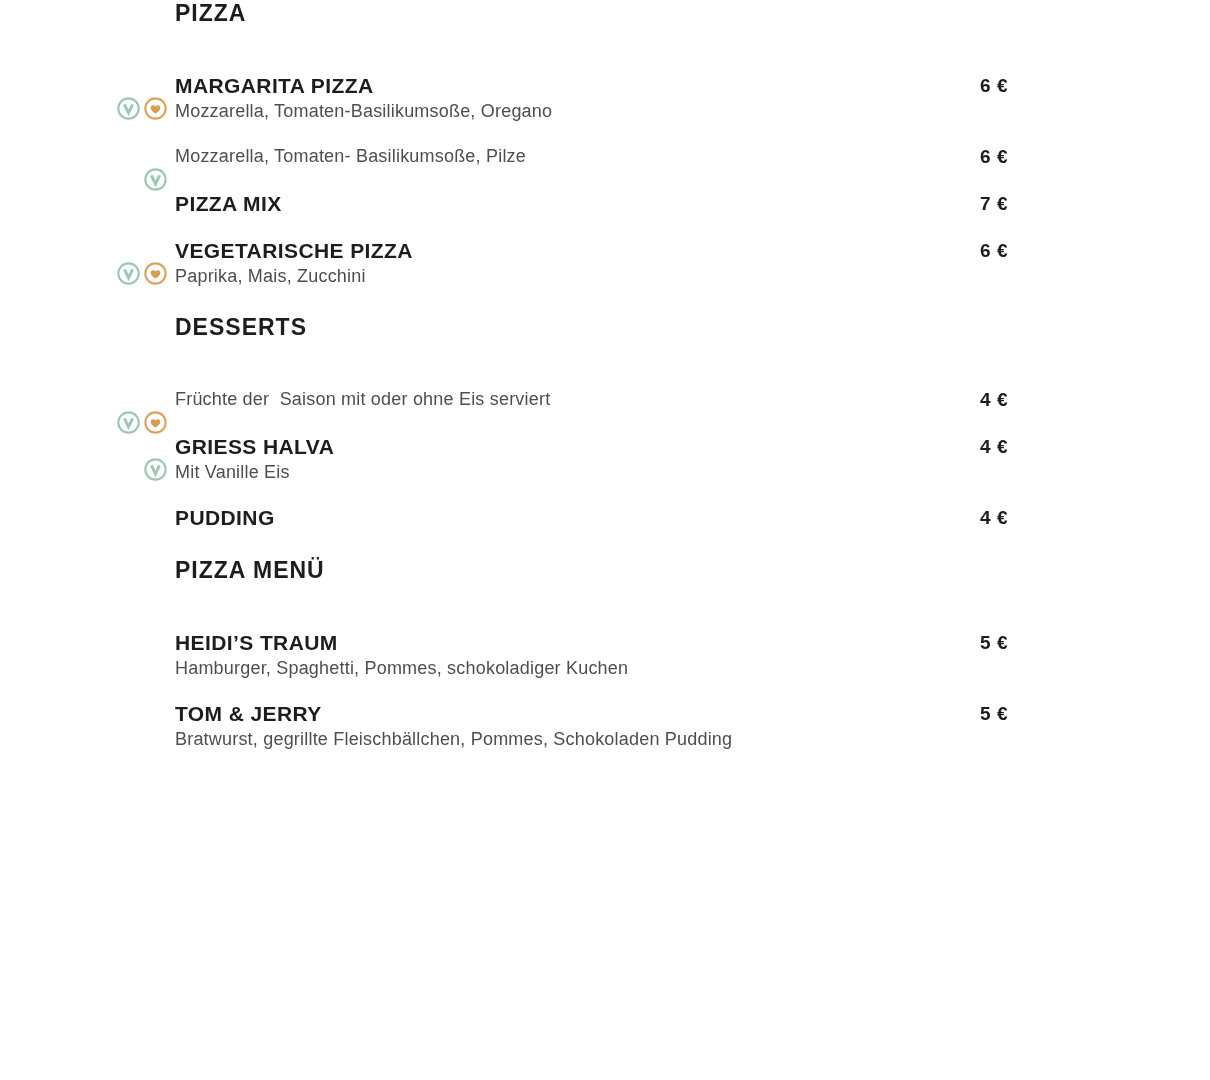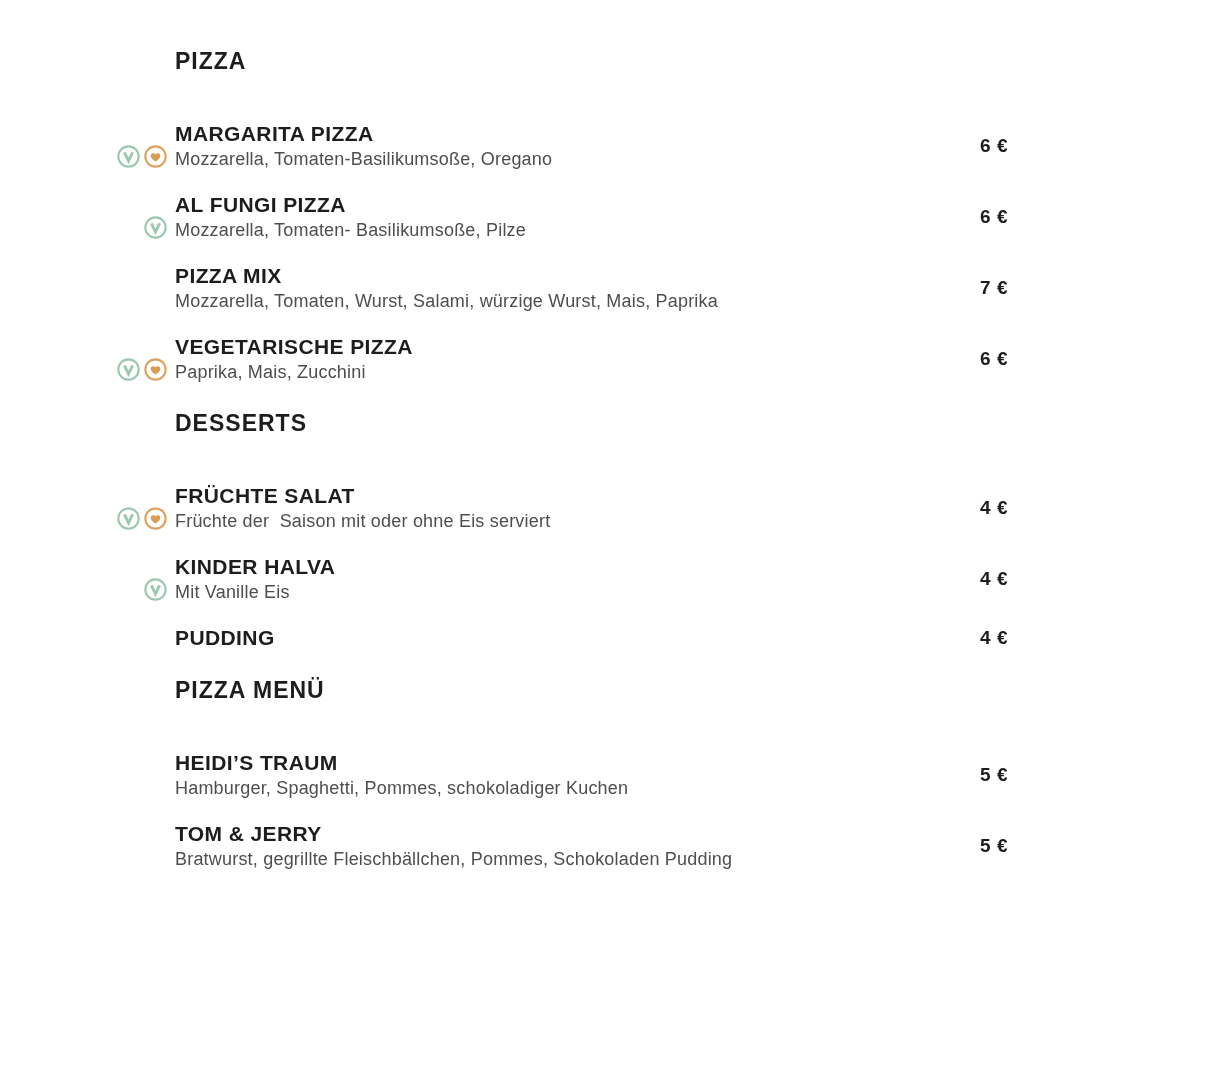--- a/index.html
+++ b/index.html
@@ -5,40 +5,39 @@
   * { margin: 0; padding: 0; box-sizing: border-box; }
   html, body { background: #ffffff; }
   body {
     width: 1210px;
     min-height: 1080px;
     font-family: "Liberation Sans", sans-serif;
     color: #1d1d1d;
     position: relative;
   }
   .menu {
-    padding-top: 48px;
     margin-left: 175px;
     width: 833px;
   }
   .section-heading {
     font-size: 23px;
     line-height: 26px;
     font-weight: bold;
     letter-spacing: 1px;
     color: #1d1d1d;
     margin-bottom: 47px;
   }
   .section + .section .section-heading {
     margin-top: 26px;
   }
   .menu-item {
     position: relative;
     display: flex;
     justify-content: space-between;
-    align-items: center;
+    align-items: flex-start;
     margin-bottom: 21px;
   }
   .item-text { max-width: 650px; }
   .item-name {
     font-size: 21px;
     line-height: 26px;
     font-weight: bold;
     letter-spacing: 0.4px;
     color: #1d1d1d;
   }
@@ -103,30 +102,28 @@
       <div class="item-price">6 €</div>
     </div>
 
     <div class="menu-item">
       <span class="badges">
         <svg class="badge" viewBox="0 0 24 24">
             <use href="#icon-veg"></use>
           </svg>
       </span>
       <div class="item-text">
-        <div class="item-name">AL FUNGI PIZZA</div>
         <div class="item-desc">Mozzarella, Tomaten- Basilikumsoße, Pilze</div>
       </div>
       <div class="item-price">6 €</div>
     </div>
 
     <div class="menu-item">
       <div class="item-text">
         <div class="item-name">PIZZA MIX</div>
-        <div class="item-desc">Mozzarella, Tomaten, Wurst, Salami, würzige Wurst, Mais, Paprika</div>
       </div>
       <div class="item-price">7 €</div>
     </div>
 
     <div class="menu-item">
       <span class="badges">
         <svg class="badge" viewBox="0 0 24 24">
             <use href="#icon-veg"></use>
           </svg>
         <svg class="badge" viewBox="0 0 24 24">
@@ -147,34 +144,33 @@
     <div class="menu-item">
       <span class="badges">
         <svg class="badge" viewBox="0 0 24 24">
             <use href="#icon-veg"></use>
           </svg>
         <svg class="badge" viewBox="0 0 24 24">
             <use href="#icon-heart"></use>
           </svg>
       </span>
       <div class="item-text">
-        <div class="item-name">FRÜCHTE SALAT</div>
         <div class="item-desc">Früchte der  Saison mit oder ohne Eis serviert</div>
       </div>
       <div class="item-price">4 €</div>
     </div>
 
     <div class="menu-item">
       <span class="badges">
         <svg class="badge" viewBox="0 0 24 24">
             <use href="#icon-veg"></use>
           </svg>
       </span>
       <div class="item-text">
-        <div class="item-name">KINDER HALVA</div>
+        <div class="item-name">GRIESS HALVA</div>
         <div class="item-desc">Mit Vanille Eis</div>
       </div>
       <div class="item-price">4 €</div>
     </div>
 
     <div class="menu-item">
       <div class="item-text">
         <div class="item-name">PUDDING</div>
       </div>
       <div class="item-price">4 €</div>

